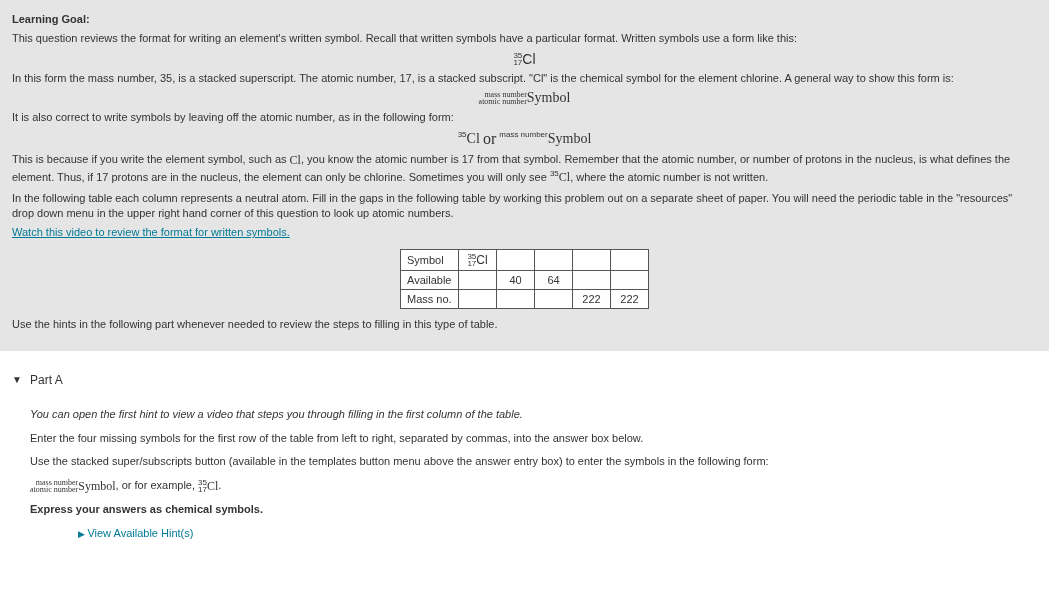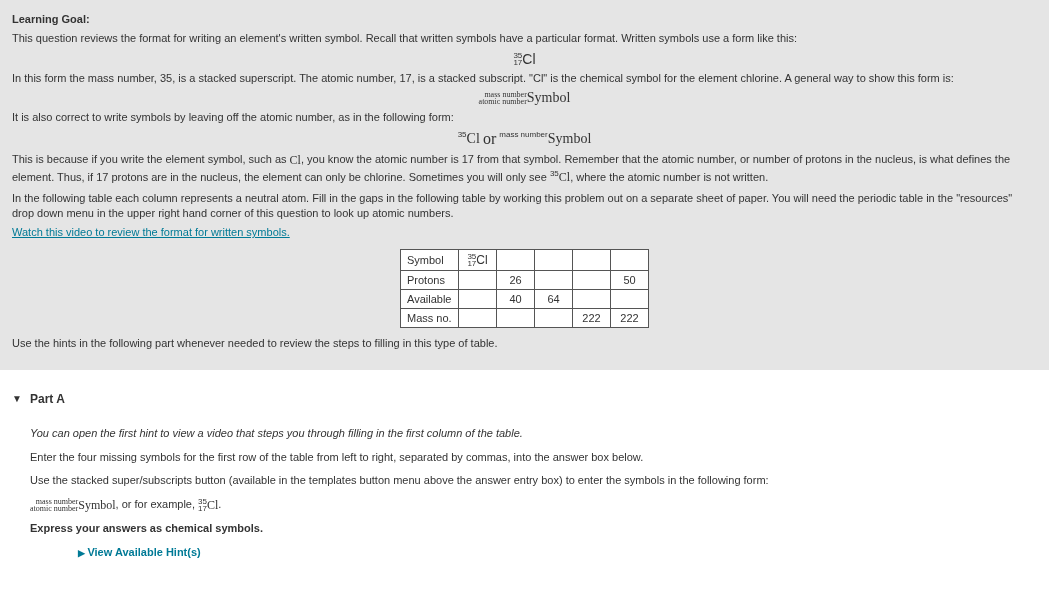--- a/index.html
+++ b/index.html
@@ -63,38 +63,38 @@
   table.data-tbl td.rowhead {
     text-align: left;
     min-width: 58px;
   }
   .section-white {
     background: #fff;
     padding: 10px 12px;
   }
   .part-hdr {
     padding: 12px 0 12px 18px;
-    font-weight: bold;
+    font-weight: normal;
     font-size: 12px;
     position: relative;
   }
   .part-hdr:before {
     content: "▼";
     position: absolute;
     left: 0;
     top: 13px;
     font-size: 10px;
     color: #333;
   }
   .part-body { padding-left: 18px; }
   .part-body .para { margin: 8px 0; }
   .italic { font-style: italic; }
   .hints-link {
     color: #007a96;
-    font-weight: bold;
+    font-weight: normal;
     cursor: pointer;
     padding-left: 48px;
   }
   .hints-link:before {
     content: "▶ ";
     font-size: 9px;
   }
   sup { font-size: 8px; }
 </style>
 </head>
@@ -136,28 +136,20 @@
       <td class="rowhead">Symbol</td>
       <td>
         <span class="stacked-nums"><span>35</span><span>17</span></span><span class="big-sym" style="font-size:12px;">Cl</span>
       </td>
       <td></td>
           <td></td>
           <td></td>
           <td></td>
     </tr>
     <tr>
-      <td class="rowhead">Protons</td>
-      <td></td>
-      <td>26</td>
-      <td></td>
-      <td></td>
-      <td>50</td>
-    </tr>
-    <tr>
       <td class="rowhead">Available</td>
       <td></td>
       <td>40</td>
       <td>64</td>
       <td></td>
       <td></td>
     </tr>
     <tr>
       <td class="rowhead">Mass no.</td>
       <td></td>

